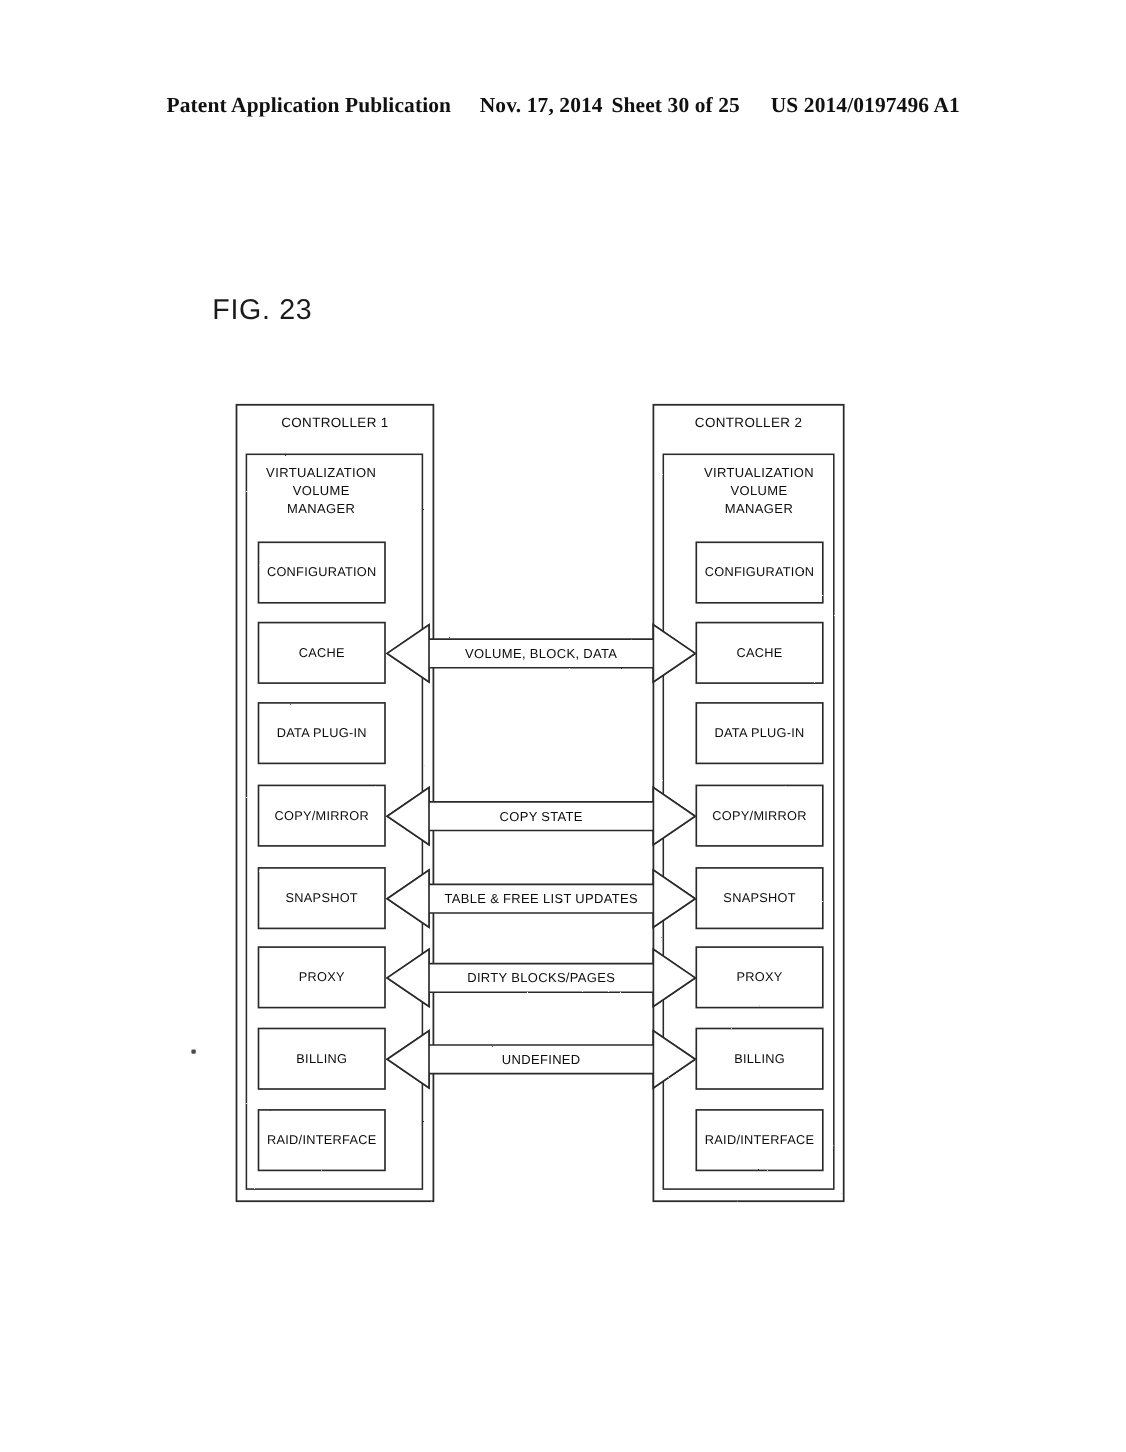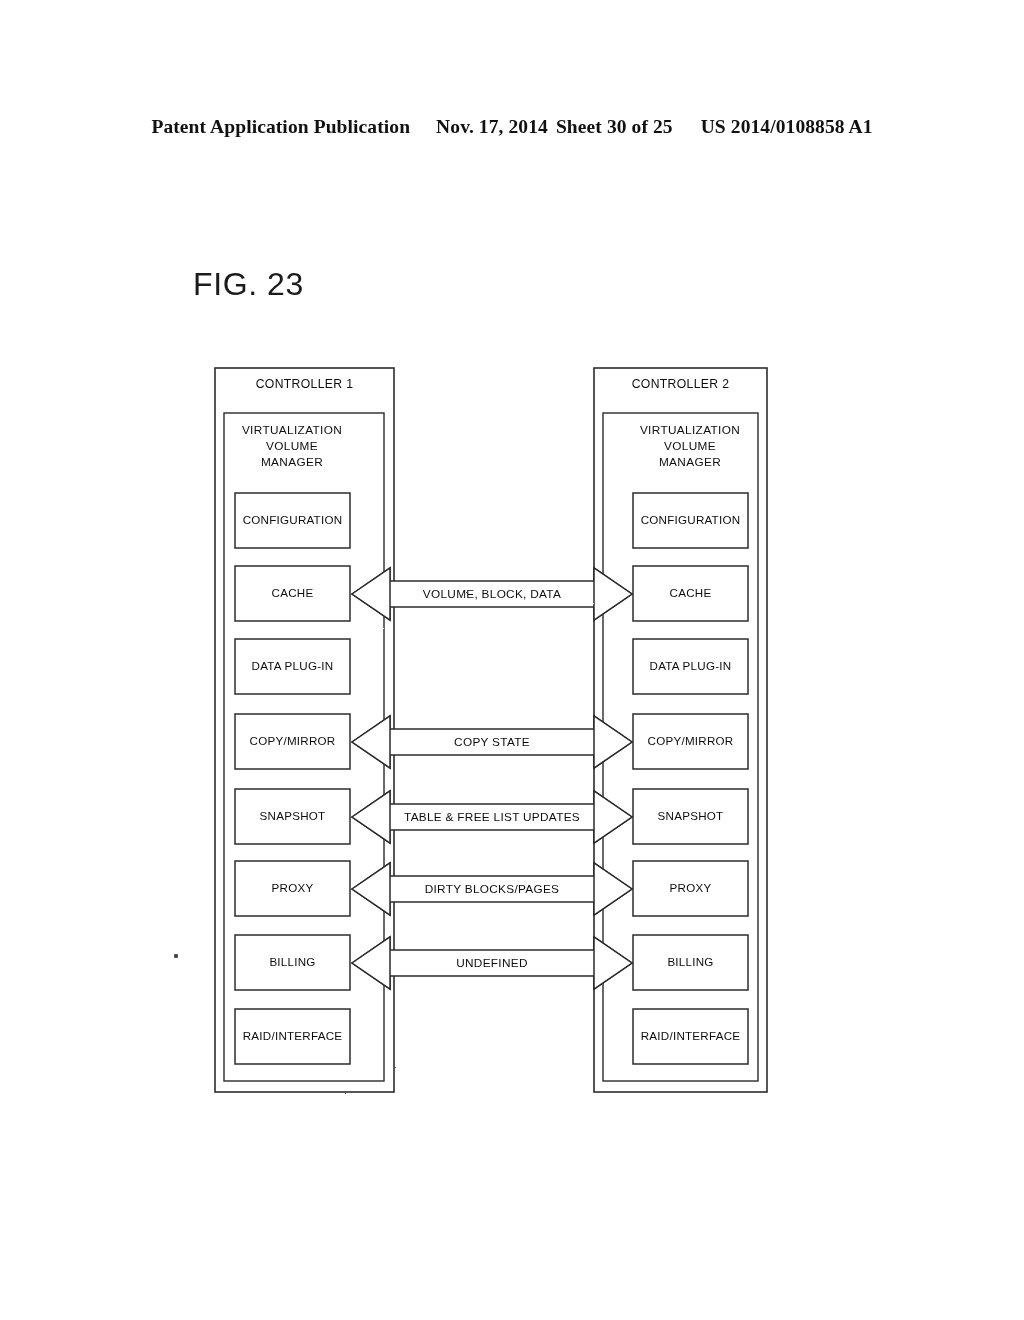--- a/index.html
+++ b/index.html
@@ -20,30 +20,30 @@
     position:absolute;
     top:86px;left:0;width:1024px;
     text-align:center;
     font-family:"Liberation Serif", serif;
     font-weight:bold;
     font-size:19.5px;
     letter-spacing:.1px;
     white-space:nowrap;
     color:#111;
   }
-  .pub-header span{display:inline-block;vertical-align:baseline;margin-top:30px;}
+  .pub-header span{display:inline-block;vertical-align:baseline;}
   .h-gap1{width:26px;}
   .h-gap2{width:8px;}
   .h-gap3{width:28px;}
 
   
   .fig-label{
     position:absolute;
     left:193px;top:266px;
-    font-size:32px;
+    font-size:26px;
     letter-spacing:.6px;
     color:#1b1b1b;
     white-space:nowrap;
   }
 
   
   .diagram{
     position:absolute;
     left:0;top:0;width:1024px;height:1320px;
   }
@@ -89,21 +89,21 @@
     border-radius:1px;
     opacity:.85;
   }
 </style>
 </head>
 <body>
 
 <div class="page">
 
   <div class="pub-header">
-    <span>Patent Application Publication</span><span class="h-gap1">&nbsp;</span><span>Nov. 17, 2014</span><span class="h-gap2">&nbsp;</span><span>Sheet 30 of 25</span><span class="h-gap3">&nbsp;</span><span>US 2014/0108858 A1</span>
+    <span>Patent Application Publication</span><span class="h-gap1">&nbsp;</span><span>Nov. 17, 2014</span><span class="h-gap2">&nbsp;</span><span>Sheet 30 of 25</span><span class="h-gap3">&nbsp;</span><span>US 2014/0197496 A1</span>
   </div>
 
   <div class="fig-label">FIG. 23</div>
 
   <div class="speck"></div>
 
   <div class="diagram">
     <svg width="1024" height="1320" viewBox="0 0 1024 1320" xmlns="http://www.w3.org/2000/svg">
       <defs>
         <filter id="rough" x="-4%" y="-4%" width="108%" height="108%">

